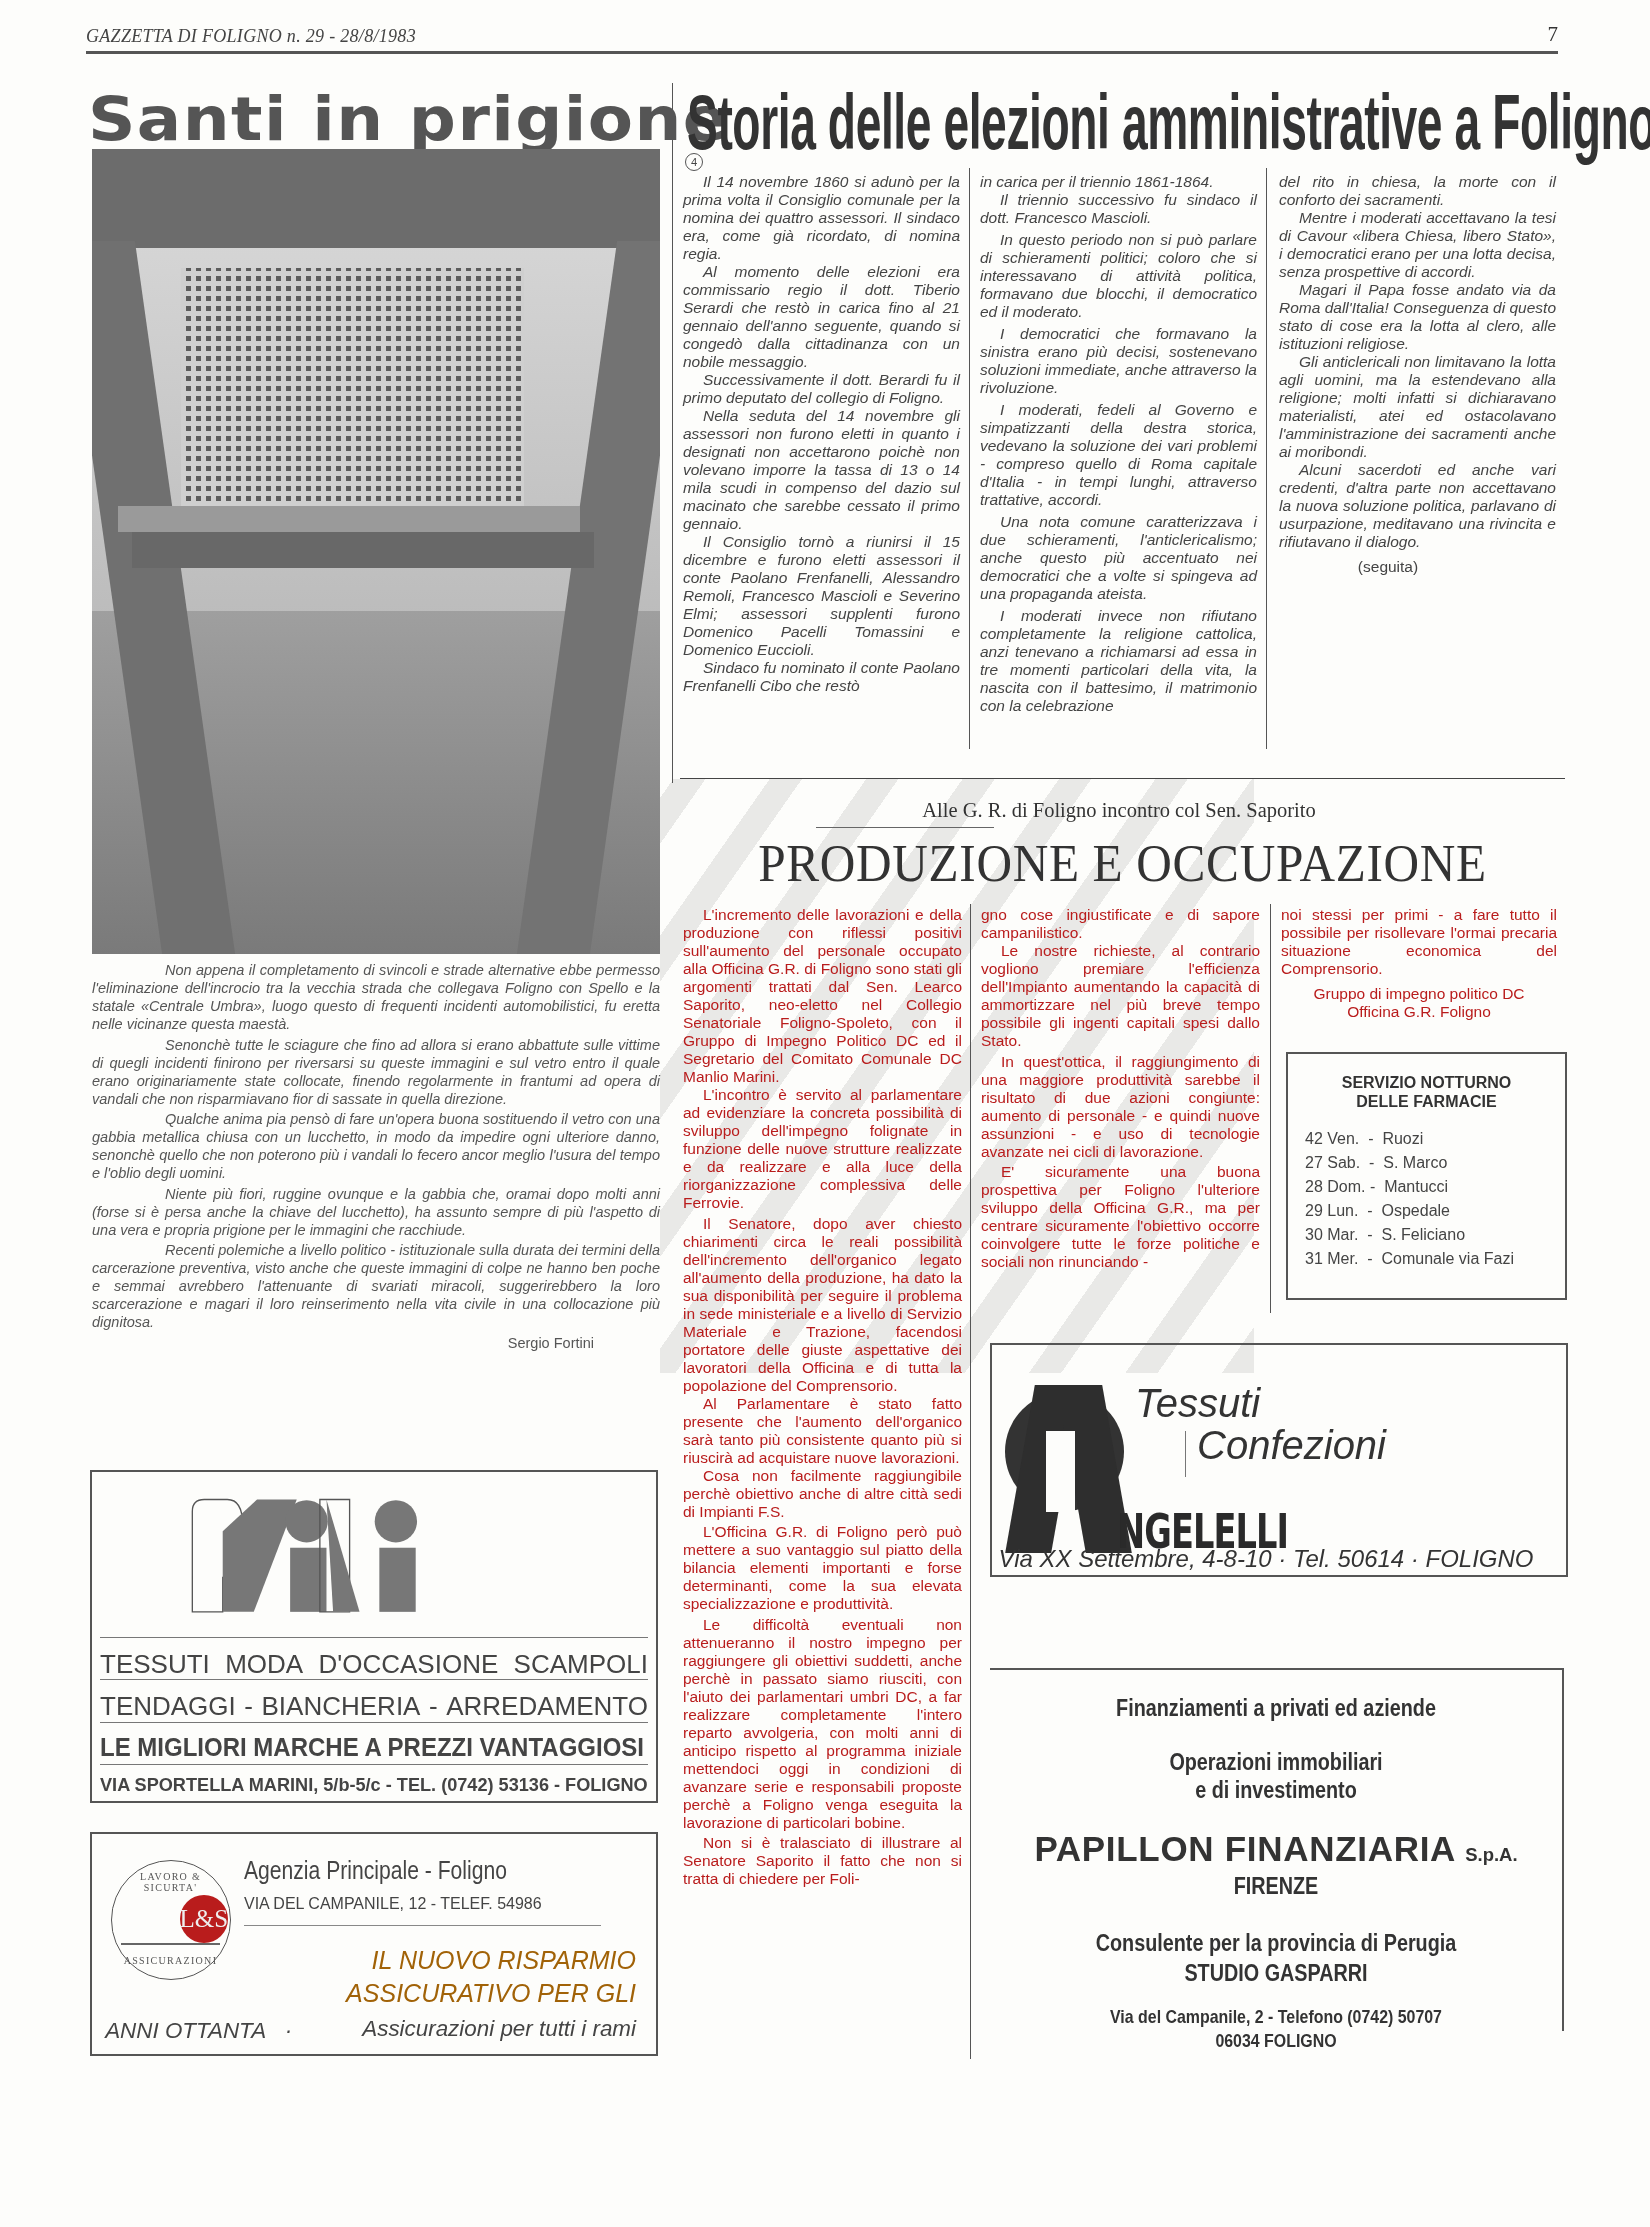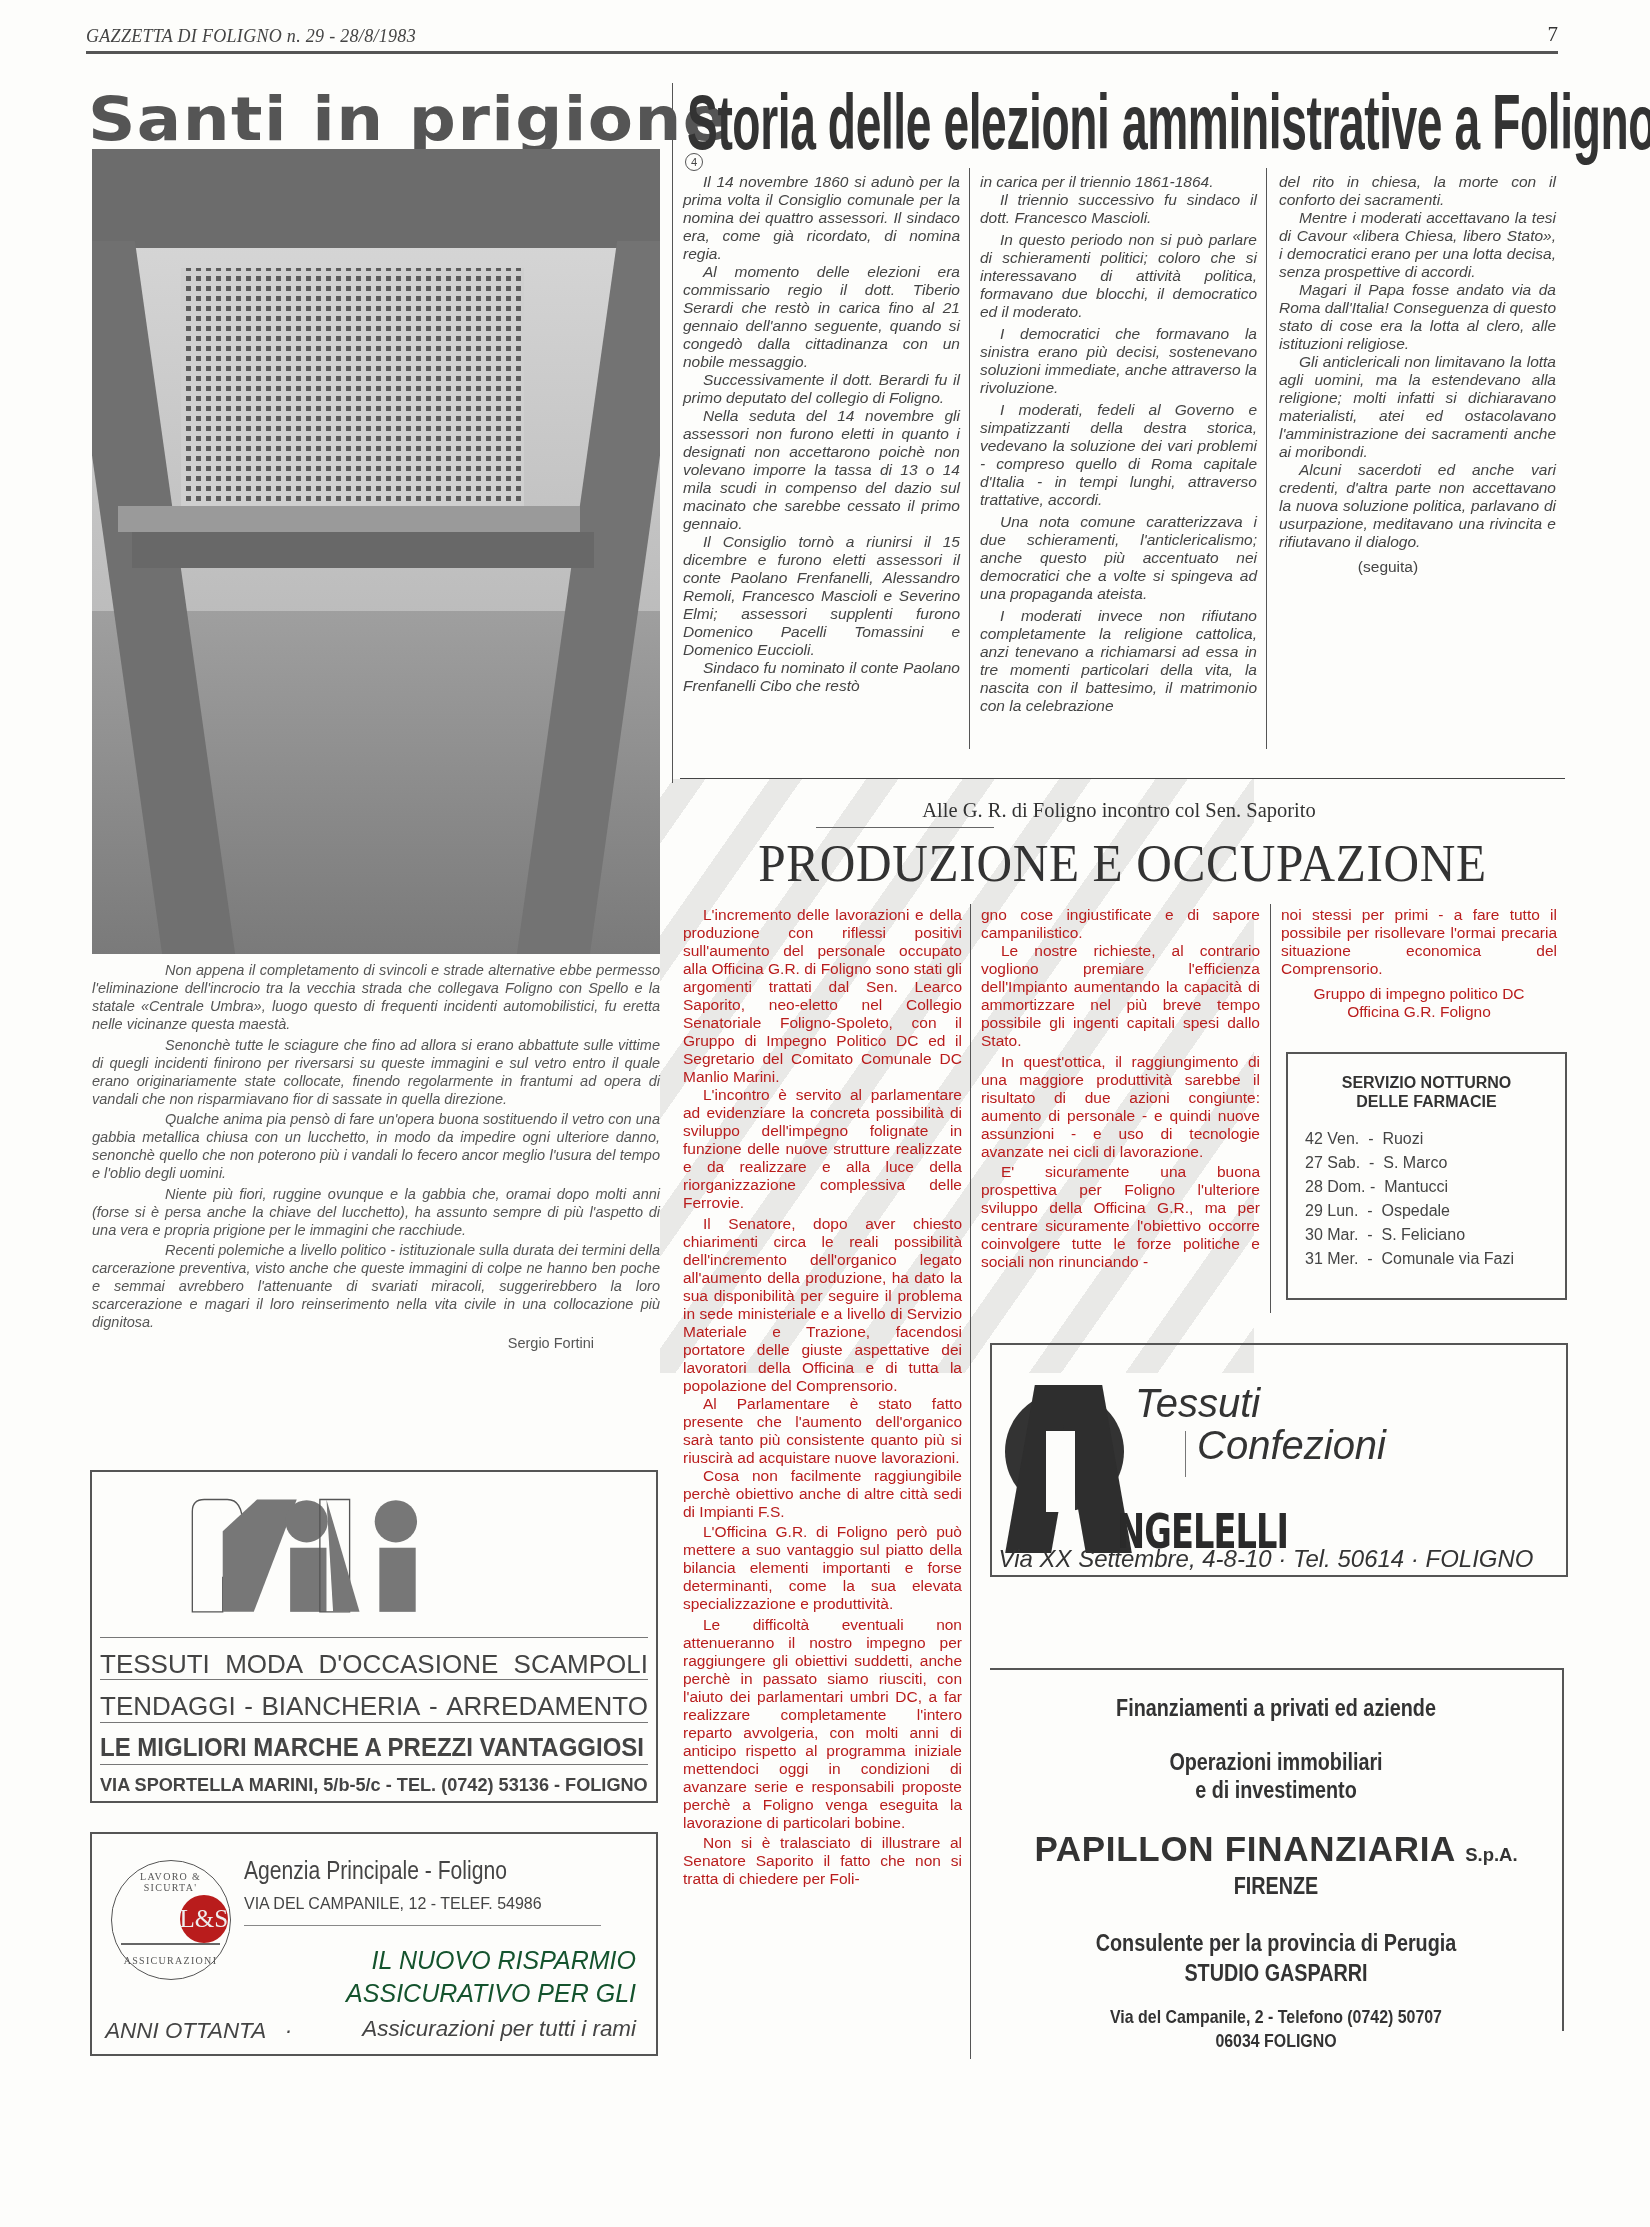--- a/index.html
+++ b/index.html
@@ -71,21 +71,21 @@
   .pal-r4{top:302px;font-size:18.5px;font-weight:bold;transform:scaleX(0.98);transform-origin:left;}
   .ls{left:90px;top:1832px;width:568px;height:224px;}
   .ls-seal{position:absolute;left:18.5px;top:26.4px;width:118px;height:118px;border:1.3px solid #555;border-radius:50%;}
   .ls-inner{position:absolute;left:24px;top:34px;width:48px;height:48px;border-radius:50%;background:#b91c1c;color:#eee;font-family:"Liberation Serif",serif;font-size:25px;text-align:center;line-height:48px;margin-left:44px;}
   .ls-ring-top{position:absolute;left:0;top:9.2px;width:118px;text-align:center;font-family:"Liberation Serif",serif;font-size:10px;letter-spacing:1.3px;color:#555;}
   .ls-ring-bot{position:absolute;left:0;top:94px;width:118px;text-align:center;font-family:"Liberation Serif",serif;font-size:10px;letter-spacing:1.3px;color:#555;}
   .ls-seal-line{position:absolute;left:9.2px;top:82px;width:99px;height:1.3px;background:#666;}
   .ls-agency{position:absolute;left:152px;top:21px;font-size:26.4px;color:#444;transform:scaleX(0.8);transform-origin:left;white-space:nowrap;}
   .ls-addr{position:absolute;left:152px;top:61px;font-size:16px;color:#444;white-space:nowrap;}
   .ls-rule{position:absolute;left:152px;top:91px;width:357px;height:1.3px;background:#888;}
-  .ls-slogan{position:absolute;right:20px;width:396px;text-align:right;font-style:italic;font-size:25px;color:#14532d;white-space:nowrap;}
+  .ls-slogan{position:absolute;right:20px;width:396px;text-align:right;font-style:italic;font-size:25px;color:#a16207;white-space:nowrap;}
   .ls-anni{position:absolute;left:13.2px;top:184px;font-style:italic;font-size:22.4px;color:#444;white-space:nowrap;}
   .ls-tutti{position:absolute;right:20px;top:182px;font-style:italic;font-size:22.4px;color:#444;white-space:nowrap;}
   .watermark{position:absolute;left:660px;top:779px;width:594px;height:594px;opacity:0.08;pointer-events:none;
     background:repeating-linear-gradient(-55deg,#000 0 26.4px,transparent 26.4px 79px);}
 </style>
 </head>
 <body>
 
 <div class="watermark"></div>
 

